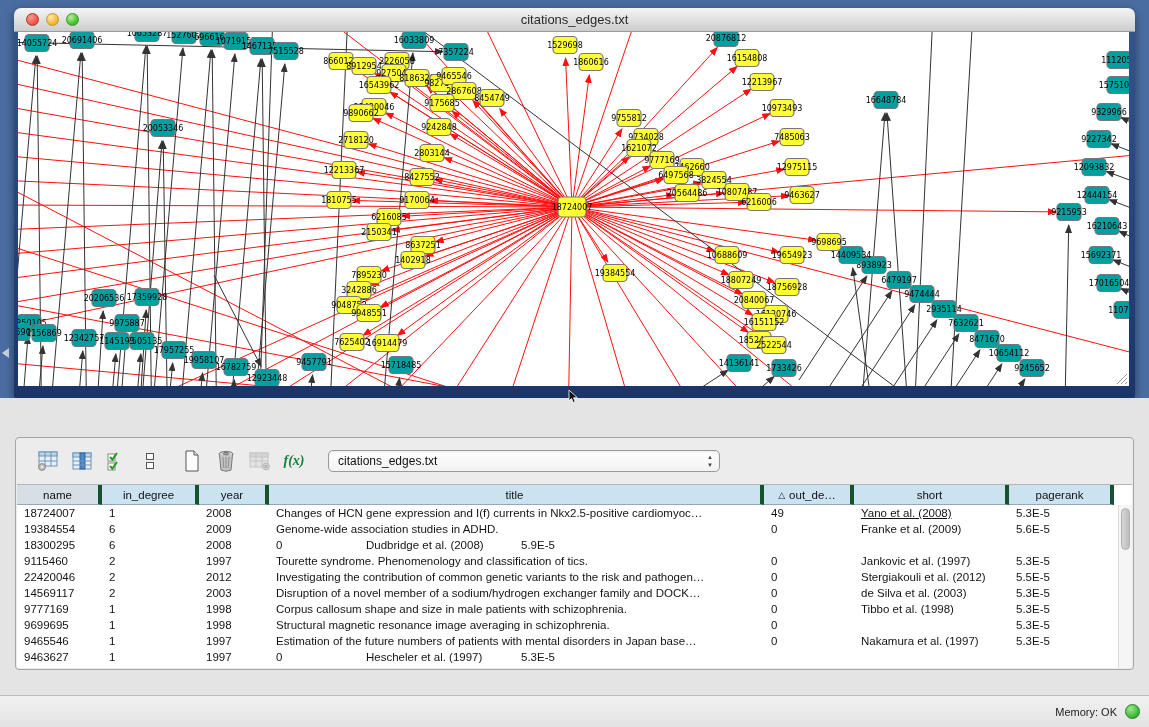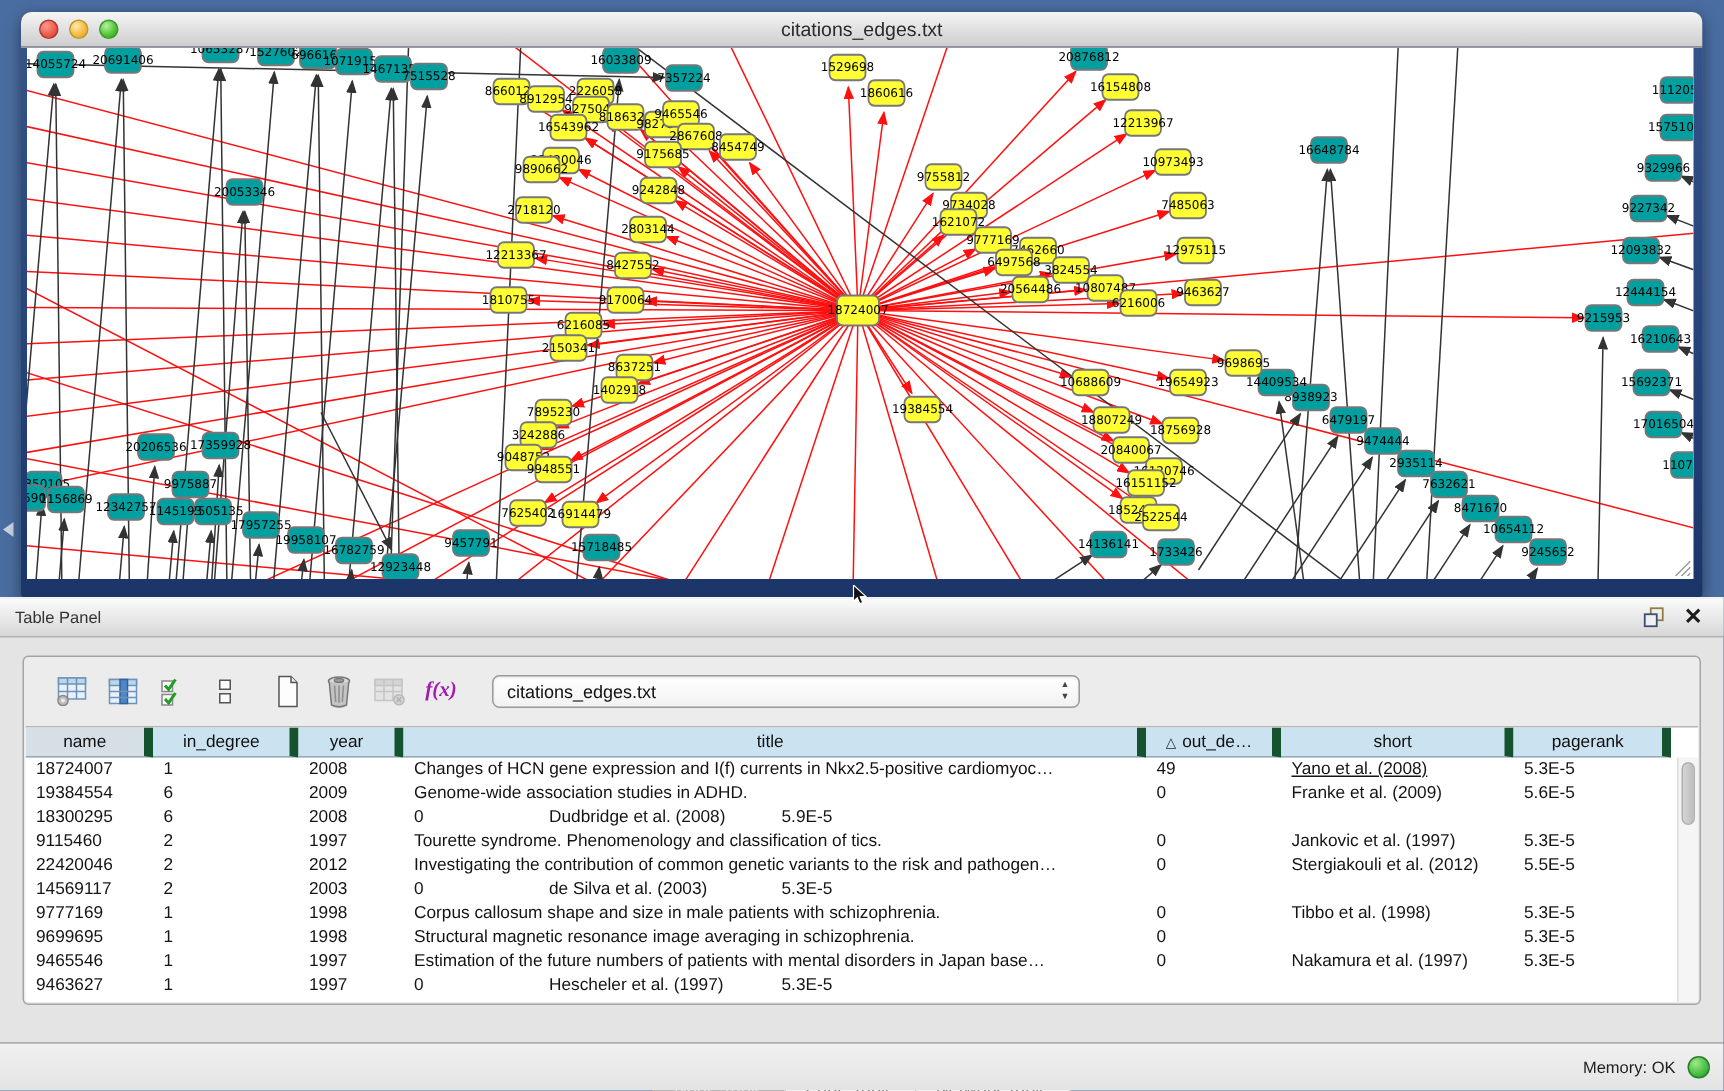--- a/index.html
+++ b/index.html
@@ -34,30 +34,30 @@
     border-top:1px solid #f2f2f2; border-bottom:1px solid #b0b0b0;
     display:flex; align-items:center; position:relative; }
   .panel-title { font-size:11px; color:#333; padding-left:10px; }
   .panel-tb-icons { position:absolute; right:14px; top:0; height:100%; display:flex; align-items:center; gap:12px; }
   .close-x { font-size:15px; font-weight:bold; color:#1a1a1a; line-height:1; cursor:default; }
 
   .panel-content { position:absolute; left:15px; top:39px; width:1119px; height:233px;
     border:1px solid #a5a5a5; border-radius:4px; background:#ececec; }
   .toolbar { height:45px; display:flex; align-items:center; padding-left:20px; gap:10px; }
   .tb-btn { width:24px; height:26px; display:flex; align-items:center; justify-content:center; }
-  .fx { font-family:"Liberation Serif", serif; font-style:italic; font-weight:bold; font-size:14px; color:#a21caf; }
+  .fx { font-family:"Liberation Serif", serif; font-style:italic; font-weight:bold; font-size:14px; color:#15803d; }
   .combo { margin-left:12px; width:392px; height:22px; background:linear-gradient(#ffffff,#f2f2f2);
     border:1px solid #9a9a9a; border-radius:5px; display:flex; align-items:center;
     font-size:12px; color:#111; padding-left:9px; position:relative; box-shadow:inset 0 1px 2px rgba(0,0,0,.08); }
   .combo .arrows { position:absolute; right:6px; top:2px; font-size:6px; color:#444; line-height:8px; text-align:center; }
 
   .table-wrap { position:absolute; left:1px; right:1px; top:46px; bottom:1px; background:#fff;
     border-top:1px solid #b5b5b5; overflow:hidden; }
   .thead { display:flex; height:20px; }
-  .hdr-cell { background:#cbe3f1; border-right:6px solid #14532d; border-bottom:1px solid #93a9b8;
+  .hdr-cell { background:#cbe3f1; border-right:4px solid #14532d; border-bottom:1px solid #93a9b8;
     font-size:11.5px; color:#111; display:flex; align-items:center; justify-content:center; flex:0 0 auto; }
   .hdr-cell:first-child { background:#d7dfe6; }
   .sort-glyph { font-size:9px; margin-right:4px; color:#123; }
   .trow { display:flex; height:16px; }
   .tcell { font-size:11.5px; color:#141414; padding-left:7px; white-space:nowrap; overflow:hidden;
     flex:0 0 auto; line-height:16px; }
   .vscroll { position:absolute; right:0; top:20px; bottom:0; width:14px; background:#f5f5f5; border-left:1px solid #dcdcdc; }
   .vthumb { position:absolute; left:2px; top:3px; width:9px; height:42px; border-radius:5px;
     background:linear-gradient(90deg,#d6d6d6,#bdbdbd); border:1px solid #aeaeae; }
 
@@ -710,30 +710,20 @@
       </div>
     </div>
   </div>
 </div>
 
 <svg class="mouse-cursor" width="12" height="14" viewBox="0 0 12 14">
   <path d="M1,0 L1,11 L3.5,8.5 L5.2,12.5 L7.2,11.6 L5.5,7.8 L9.2,7.6 Z" fill="#111" stroke="#fff" stroke-width="0.8"></path>
 </svg>
 
 <div class="table-panel">
-  <div class="panel-titlebar">
-    <span class="panel-title">Table Panel</span>
-    <div class="panel-tb-icons">
-      <svg width="15" height="15" viewBox="0 0 15 15">
-        <rect x="5.5" y="1.5" width="8" height="8" fill="none" stroke="#8f7f45" stroke-width="1.2"></rect>
-        <rect x="1.5" y="5.5" width="8" height="8" fill="#f0f0f0" stroke="#3c4f70" stroke-width="1.2"></rect>
-      </svg>
-      <span class="close-x">✕</span>
-    </div>
-  </div>
 
   <div class="panel-content">
     <div class="toolbar">
       <span class="tb-btn">
         <svg width="22" height="20" viewBox="0 0 22 20">
           <rect x="2" y="1" width="18" height="14" fill="#e8f1fa" stroke="#6d93b8"></rect>
           <rect x="2" y="1" width="18" height="4" fill="#bcd6ea" stroke="#6d93b8"></rect>
           <line x1="8" y1="1" x2="8" y2="15" stroke="#6d93b8"></line>
             <line x1="14" y1="1" x2="14" y2="15" stroke="#6d93b8"></line>
           <line x1="2" y1="10" x2="20" y2="10" stroke="#6d93b8"></line>
@@ -866,20 +856,21 @@
             <div class="tcell" style="width: 70px;">2012</div>
             <div class="tcell" style="width: 495px;">Investigating the contribution of common genetic variants to the risk and pathogen…</div>
             <div class="tcell" style="width: 90px;">0</div>
             <div class="tcell" style="width: 155px;">Stergiakouli et al. (2012)</div>
             <div class="tcell" style="width: 105px;">5.5E-5</div>
           </div>
           <div class="trow">
             <div class="tcell" style="width: 85px;">14569117</div>
             <div class="tcell" style="width: 97px;">2</div>
             <div class="tcell" style="width: 70px;">2003</div>
+            <div class="tcell" style="width: 495px;">Disruption of a novel member of a sodium/hydrogen exchanger family and DOCK…</div>
             <div class="tcell" style="width: 90px;">0</div>
             <div class="tcell" style="width: 155px;">de Silva et al. (2003)</div>
             <div class="tcell" style="width: 105px;">5.3E-5</div>
           </div>
           <div class="trow">
             <div class="tcell" style="width: 85px;">9777169</div>
             <div class="tcell" style="width: 97px;">1</div>
             <div class="tcell" style="width: 70px;">1998</div>
             <div class="tcell" style="width: 495px;">Corpus callosum shape and size in male patients with schizophrenia.</div>
             <div class="tcell" style="width: 90px;">0</div>

